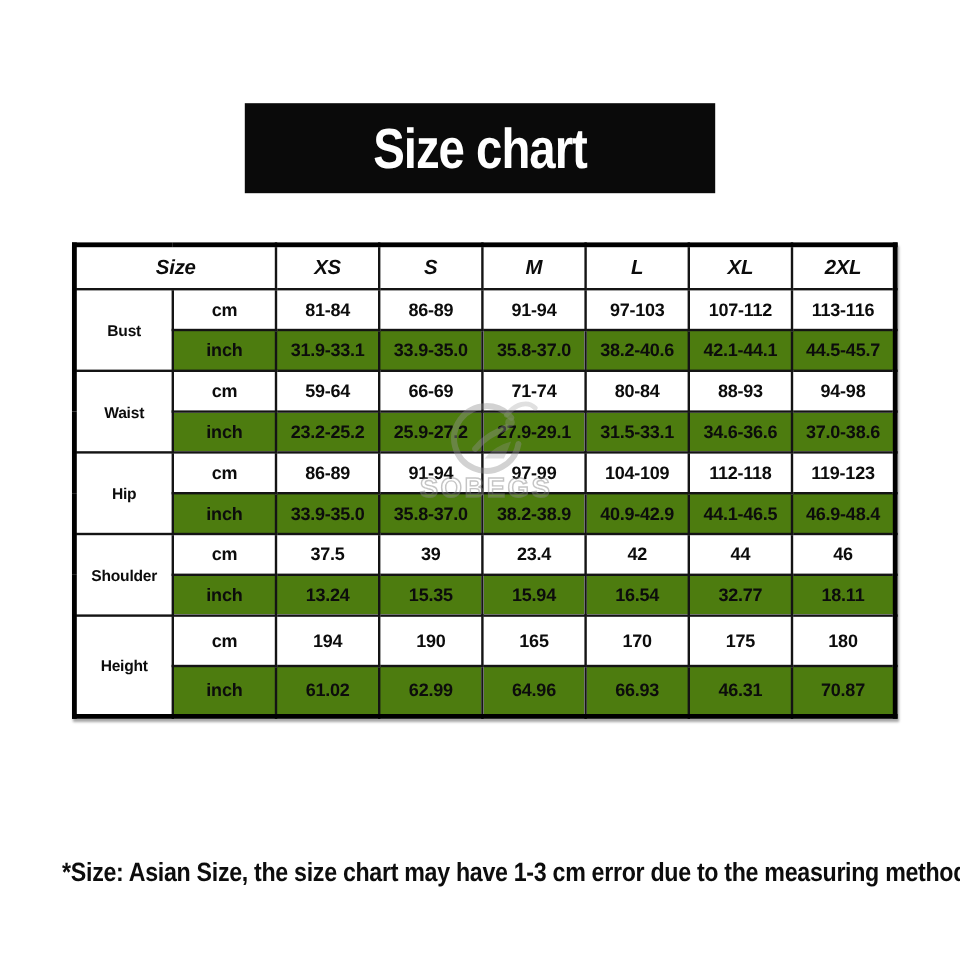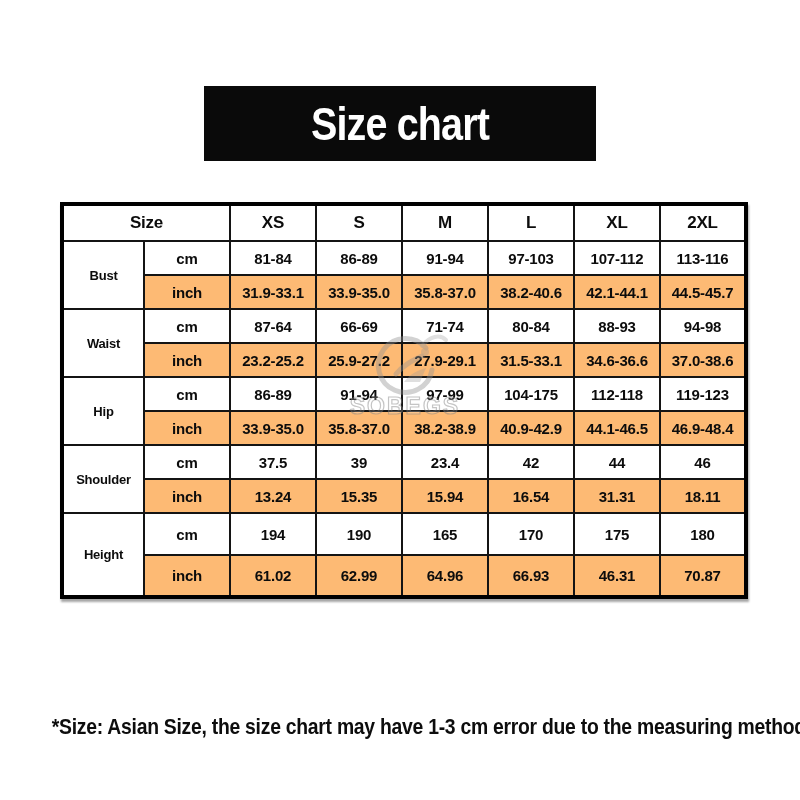--- a/index.html
+++ b/index.html
@@ -34,26 +34,26 @@
     background:#ffffff;
   }
   .size-table th, .size-table td {
     border:2px solid #141414;
     text-align:center; vertical-align:middle;
     font-weight:bold; color:#0c0c0c;
     padding:0; overflow:hidden;
     letter-spacing:-0.2px;
   }
   tr.header-row { height:37px; }
-  tr.header-row th { font-size:17px; }
+  tr.header-row th { font-size:17px;font-style:italic; }
   tr.data-row { height:34px; font-size:15px; }
   tr.data-row.tall { height:42px; }
   td.measure-name { font-size:13px; background:#ffffff; }
   td.unit-cell { font-size:15px; }
-  .green { background:#fdba74; }
+  .green { background:#4d7c0f; }
 
   
   .watermark {
     position:absolute; left:338px; top:326px;
     width:134px; height:96px;
     opacity:0.55; z-index:5; pointer-events:none;
   }
 
   
   .footnote {
@@ -112,21 +112,21 @@
     <td class="green">33.9-35.0</td>
     <td class="green">35.8-37.0</td>
     <td class="green">38.2-40.6</td>
     <td class="green">42.1-44.1</td>
     <td class="green">44.5-45.7</td>
   </tr>
 
   <tr class="data-row">
     <td rowspan="2" class="measure-name">Waist</td>
     <td class="unit-cell">cm</td>
-    <td>87-64</td>
+    <td>59-64</td>
     <td>66-69</td>
     <td>71-74</td>
     <td>80-84</td>
     <td>88-93</td>
     <td>94-98</td>
   </tr>
   <tr class="data-row">
     <td class="unit-cell green">inch</td>
     <td class="green">23.2-25.2</td>
     <td class="green">25.9-27.2</td>
@@ -135,21 +135,21 @@
     <td class="green">34.6-36.6</td>
     <td class="green">37.0-38.6</td>
   </tr>
 
   <tr class="data-row">
     <td rowspan="2" class="measure-name">Hip</td>
     <td class="unit-cell">cm</td>
     <td>86-89</td>
     <td>91-94</td>
     <td>97-99</td>
-    <td>104-175</td>
+    <td>104-109</td>
     <td>112-118</td>
     <td>119-123</td>
   </tr>
   <tr class="data-row">
     <td class="unit-cell green">inch</td>
     <td class="green">33.9-35.0</td>
     <td class="green">35.8-37.0</td>
     <td class="green">38.2-38.9</td>
     <td class="green">40.9-42.9</td>
     <td class="green">44.1-46.5</td>
@@ -165,21 +165,21 @@
     <td>42</td>
     <td>44</td>
     <td>46</td>
   </tr>
   <tr class="data-row">
     <td class="unit-cell green">inch</td>
     <td class="green">13.24</td>
     <td class="green">15.35</td>
     <td class="green">15.94</td>
     <td class="green">16.54</td>
-    <td class="green">31.31</td>
+    <td class="green">32.77</td>
     <td class="green">18.11</td>
   </tr>
 
   <tr class="data-row tall">
     <td rowspan="2" class="measure-name">Height</td>
     <td class="unit-cell">cm</td>
     <td>194</td>
     <td>190</td>
     <td>165</td>
     <td>170</td>

